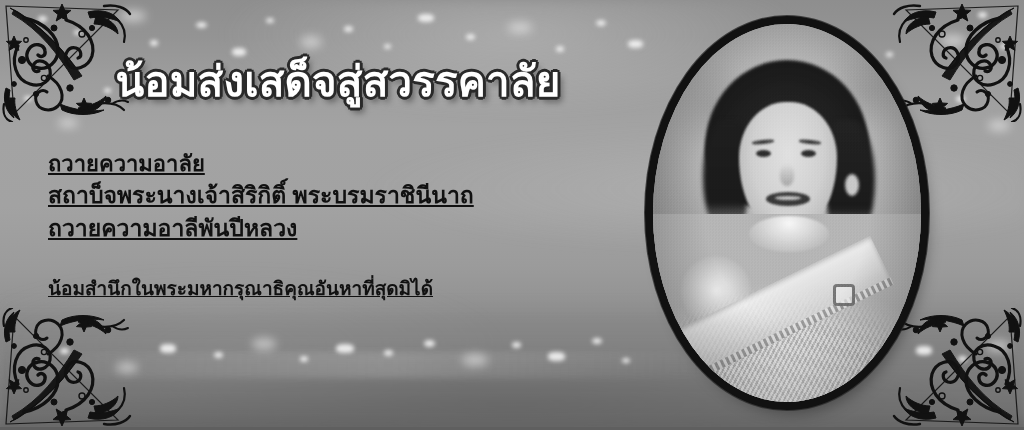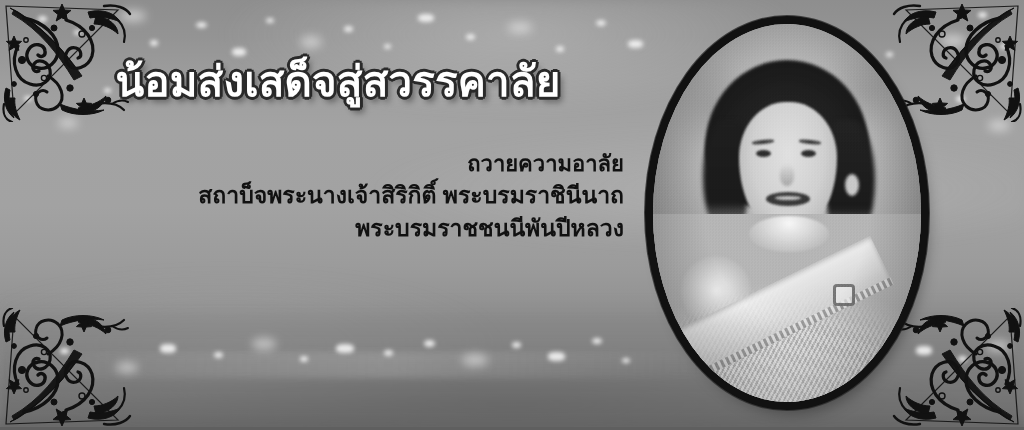--- a/index.html
+++ b/index.html
@@ -86,22 +86,23 @@
       -3px  0   0 #2a2a2a,  3px  0   0 #2a2a2a,
        0   -3px 0 #2a2a2a,  0    3px 0 #2a2a2a,
        4px  5px 6px rgba(0,0,0,.45);
   }
 
   
   #tribute {
     position:absolute;
     left:48px; top:148px;
     width:576px;
-    text-align:right;
+    text-align:left;
     color:#111111;
+    text-decoration:underline;
   }
   .block-primary { font-size:23px; font-weight:bold; line-height:1.42; }
   .block-primary .ln1 { font-size:22px; }
   .block-primary .ln2 { font-size:23px; }
   .block-primary .ln3 { font-size:23px; }
   .spacer { height:30px; }
   .block-secondary { font-size:19px; font-weight:bold; line-height:1.46; }
 
   
   #portrait {
@@ -477,24 +478,25 @@
       </g>
     </svg>
   </div>
 
   <div id="headline">น้อมส่งเสด็จสู่สวรรคาลัย</div>
 
   <div id="tribute">
     <div class="block-primary">
       <div class="ln1">ถวายความอาลัย</div>
       <div class="ln2">สถาบ็จพระนางเจ้าสิริกิติ์ พระบรมราชินีนาถ</div>
-      <div class="ln3">พระบรมราชชนนีพันปีหลวง</div>
+      <div class="ln3">ถวายความอาลีพันปีหลวง</div>
     </div>
     <div class="spacer"></div>
     <div class="block-secondary">
+      <div>น้อมสำนึกในพระมหากรุณาธิคุณอันหาที่สุดมิได้</div>
     </div>
   </div>
 
   <div id="portrait">
     <div class="pf p-backdrop"></div>
     <div class="pf p-backdrop-blur"></div>
     <div class="p-hair"></div>
     <div class="p-hair-side-l"></div>
     <div class="p-hair-side-r"></div>
     <div class="p-face"></div>

